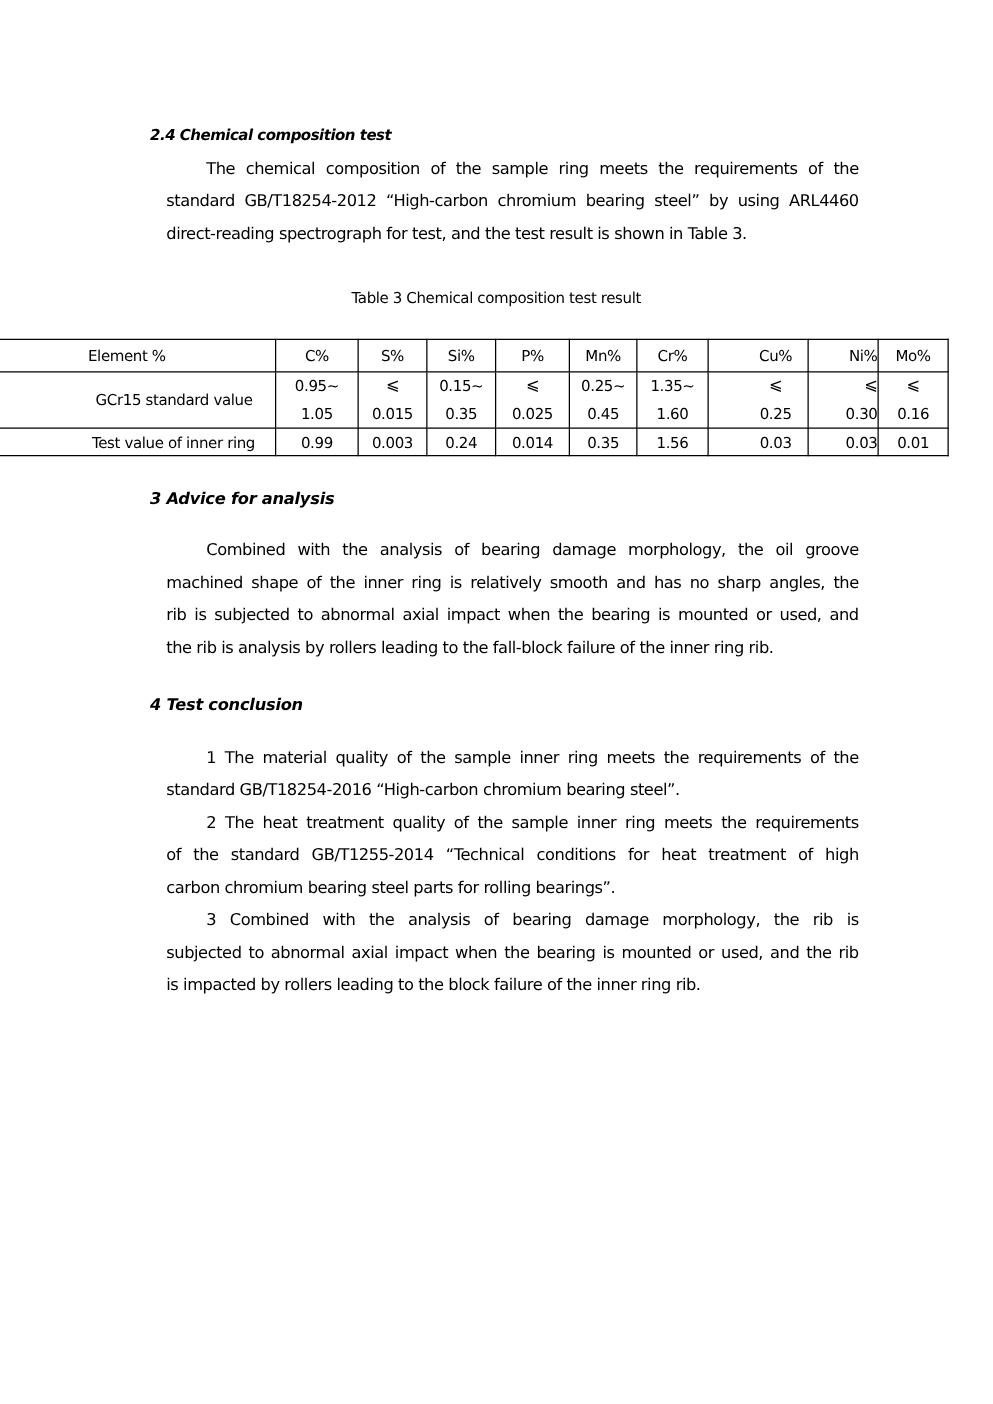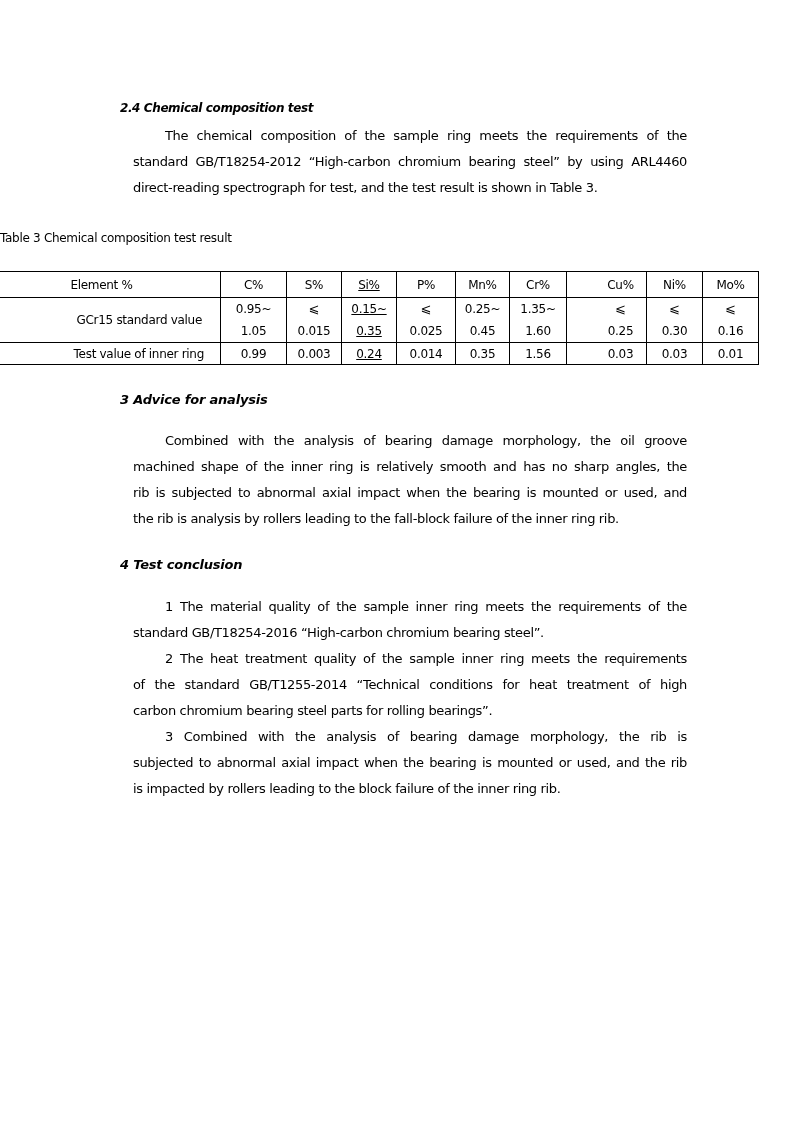--- a/index.html
+++ b/index.html
@@ -56,21 +56,21 @@
 
     .p24 { top: 123px; }
     .p3  { top: 428px; }
     .p4  { top: 594px; }
 
     .caption {
       position: absolute;
       left: 0;
       width: 794px;
       top: 231px;
-      text-align: left;
+      text-align: center;
       font-size: 12px;
       letter-spacing: -0.3px;
     }
 
     table.chem {
       position: absolute;
       top: 271px;
       left: -18px;
       border-collapse: collapse;
       font-size: 12px;
@@ -79,26 +79,26 @@
     table.chem td {
       border: 1px solid #000;
       text-align: center;
       padding: 0;
       height: 22px;
       vertical-align: middle;
     }
     table.chem td.label { width: 219px; }
     table.chem td.c1 { width: 65px; }
     table.chem td.c2 { width: 54px; }
-    table.chem td.c3 { width: 54px; text-decoration: underline; }
+    table.chem td.c3 { width: 54px; }
     table.chem td.c4 { width: 58px; }
     table.chem td.c5 { width: 53px; }
     table.chem td.c6 { width: 56px; }
     table.chem td.c7 { width: 51px; padding-left: 28px; }
-    table.chem td.c8 { width: 55px; }
+    table.chem td.c8 { width: 55px; text-align: right; }
     table.chem td.c9 { width: 55px; }
     table.chem tr.hdr td { height: 25px; }
     table.chem tr.std td { height: 44px; }
     table.chem tr.test td { height: 21px; }
     .stack { display: block; line-height: 22px; }
     .le { font-size: 13px; }
   </style>
 </head>
 <body>
 

